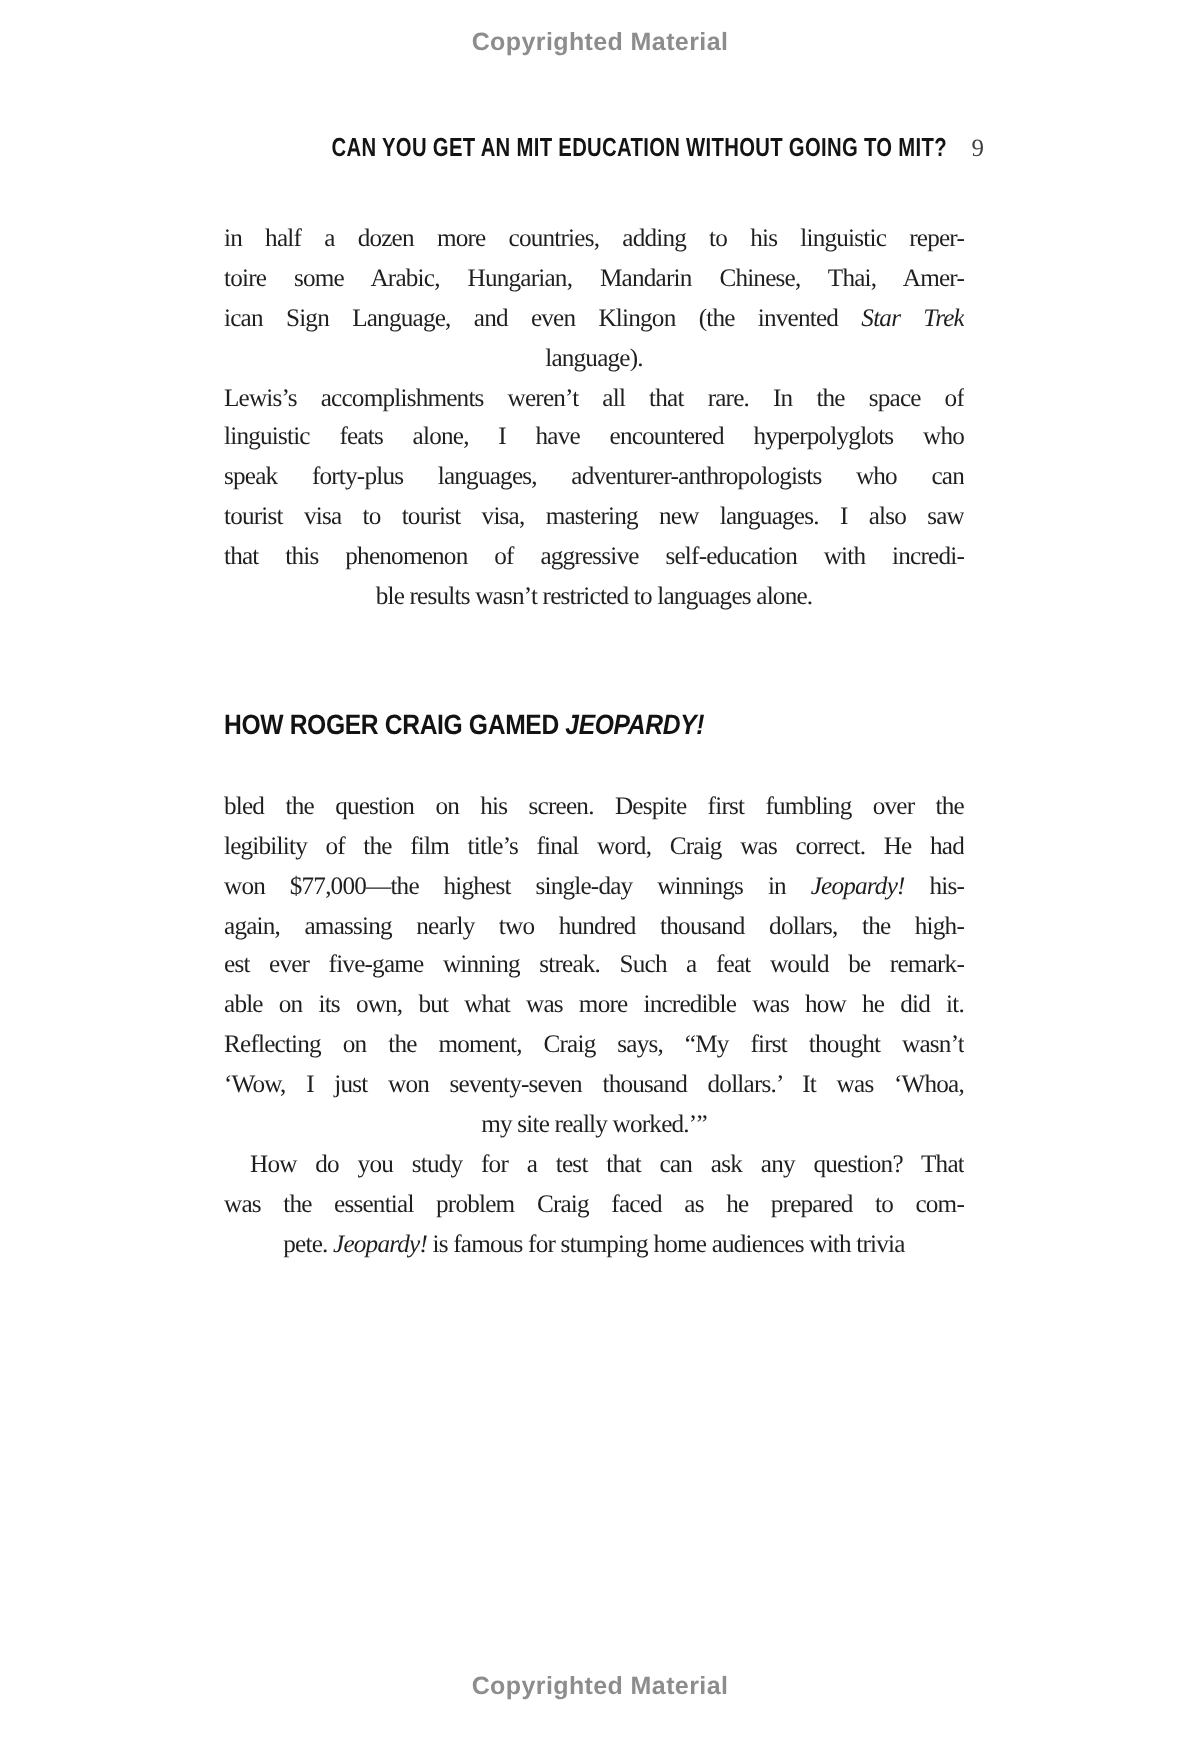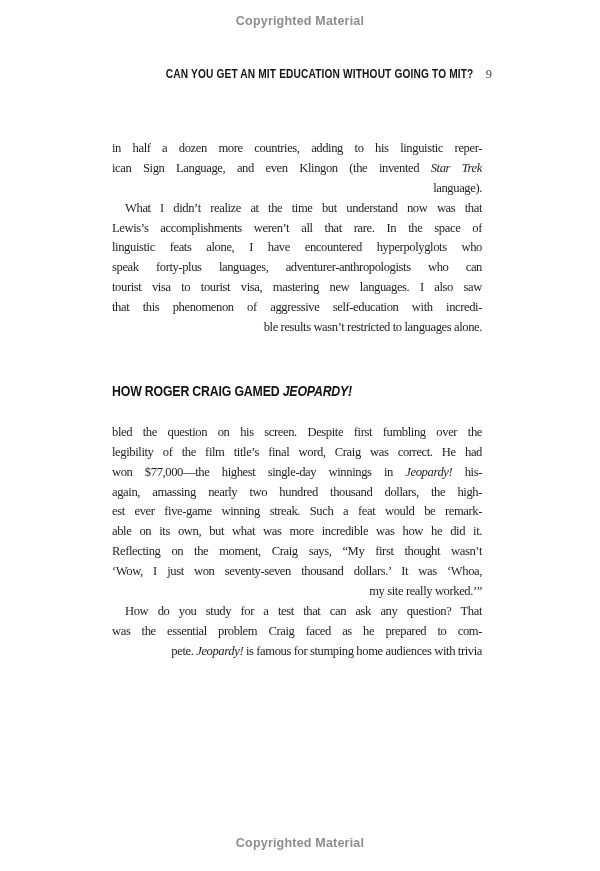--- a/index.html
+++ b/index.html
@@ -39,34 +39,34 @@
     transform: scaleX(0.78);
     transform-origin: 100% 100%;
   }
   .folio {
     font-family: "Liberation Serif", serif;
     font-size: 12.5px;
     color: #3f3f3f;
   }
 
   .body-text {
-    position: absolute; left: 112px; top: 139px; width: 370px;
+    position: absolute; left: 112px; top: 110px; width: 370px;
     font-size: 12.6px;
     line-height: 19.9px;
     color: #1f1f1f;
     letter-spacing: -0.4px;
   }
   .para { margin: 0; }
   .jline {
     height: 19.9px;
     overflow: hidden;
     text-align: justify;
   }
   .jline::after { content: ""; display: inline-block; width: 100%; height: 0; }
-  .jline.last { text-align: right; }
+  .jline.last { text-align: center; }
   .jline.last::after { content: none; }
   .jline.indent { text-indent: 13px; }
   .it { font-style: italic; }
 
   .section-heading {
     margin: 44px 0 23px 0;
     height: 18px;
     line-height: 18px;
     font-family: "Liberation Sans", sans-serif;
     font-weight: 700;
@@ -84,25 +84,25 @@
 <div class="copyright top">Copyrighted Material</div>
 
 <div class="running-header">
   <span class="running-title">CAN YOU GET AN MIT EDUCATION WITHOUT GOING TO MIT?</span>
   <span class="folio">9</span>
 </div>
 
 <div class="body-text">
     <div class="para">
       <div class="jline"><span>in half a dozen more countries, adding to his linguistic reper-</span></div>
+      <div class="jline"><span>toire some Arabic, Hungarian, Mandarin Chinese, Thai, Amer-</span></div>
       <div class="jline"><span>ican Sign Language, and even Klingon (the invented </span><span class="it">Star Trek</span></div>
       <div class="jline last"><span>language).</span></div>
     </div>
     <div class="para">
-      <div class="jline indent"><span>What I didn’t realize at the time but understand now was that</span></div>
       <div class="jline"><span>Lewis’s accomplishments weren’t all that rare. In the space of</span></div>
       <div class="jline"><span>linguistic feats alone, I have encountered hyperpolyglots who</span></div>
       <div class="jline"><span>speak forty-plus languages, adventurer-anthropologists who can</span></div>
       <div class="jline"><span>tourist visa to tourist visa, mastering new languages. I also saw</span></div>
       <div class="jline"><span>that this phenomenon of aggressive self-education with incredi-</span></div>
       <div class="jline last"><span>ble results wasn’t restricted to languages alone.</span></div>
     </div>
     <div class="section-heading"><span>HOW ROGER CRAIG GAMED </span><span class="it">JEOPARDY!</span></div>
     <div class="para">
       <div class="jline"><span>bled the question on his screen. Despite first fumbling over the</span></div>

